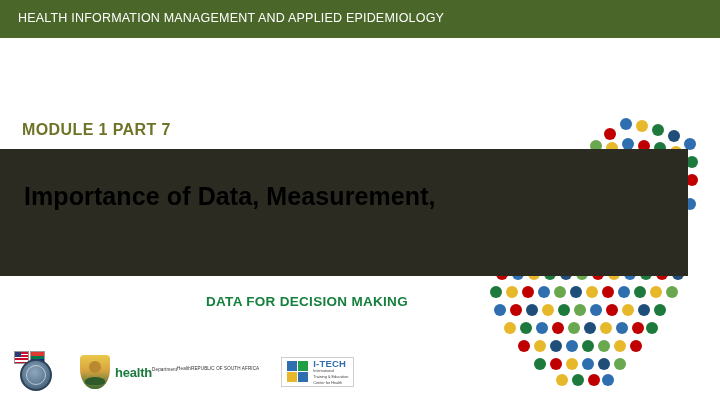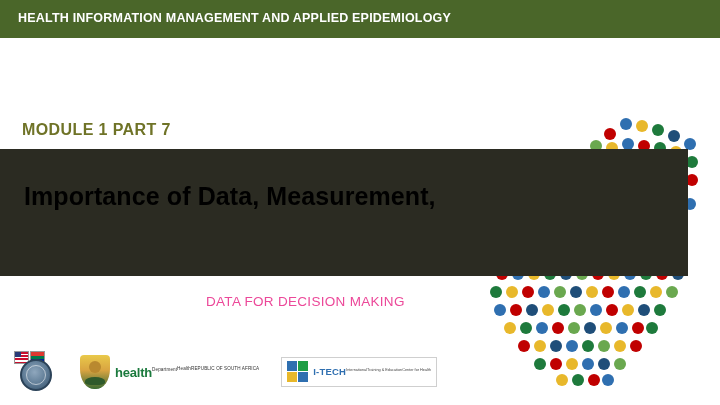--- a/index.html
+++ b/index.html
@@ -28,21 +28,21 @@
     width: 720px;
     height: 38px;
     background: #4a6629;
   }
   .top-banner-text {
     position: absolute;
     left: 18px;
     top: 11px;
     color: #ffffff;
     font-size: 12.5px;
-    font-weight: bold;
+    font-weight: normal;
     letter-spacing: 0.2px;
     white-space: nowrap;
   }
   
   .map-art {
     position: absolute;
     left: 430px;
     top: 110px;
     width: 280px;
     height: 280px;
@@ -77,23 +77,23 @@
     font-weight: bold;
     letter-spacing: 0.1px;
     white-space: nowrap;
   }
   .title-line1 { top: 182px; }
   .title-line2 { top: 221px; }
   .subtitle {
     position: absolute;
     left: 206px;
     top: 294px;
-    color: #ec4899;
+    color: #15803d;
     font-size: 13.5px;
-    font-weight: normal;
+    font-weight: bold;
     letter-spacing: 0.3px;
   }
   
   .logos {
     position: absolute;
     left: 14px;
     top: 350px;
     height: 44px;
     display: flex;
     align-items: center;
@@ -231,20 +231,21 @@
   .itech-mark {
     width: 22px; height: 22px;
     position: relative;
   }
   .itech-mark .sq1 { position:absolute; left:0; top:0; width:10px; height:10px; background:#2f6fb0; }
   .itech-mark .sq2 { position:absolute; left:11px; top:0; width:10px; height:10px; background:#1e9e45; }
   .itech-mark .sq3 { position:absolute; left:0; top:11px; width:10px; height:10px; background:#e8b82b; }
   .itech-mark .sq4 { position:absolute; left:11px; top:11px; width:10px; height:10px; background:#2f6fb0; }
   .itech-text {
     display: flex;
+    flex-direction: column;
     line-height: 1;
   }
   .itech-title {
     color: #2f6fb0;
     font-size: 9.5px;
     font-weight: bold;
     letter-spacing: 0.2px;
   }
   .itech-sub {
     color: #444444;

